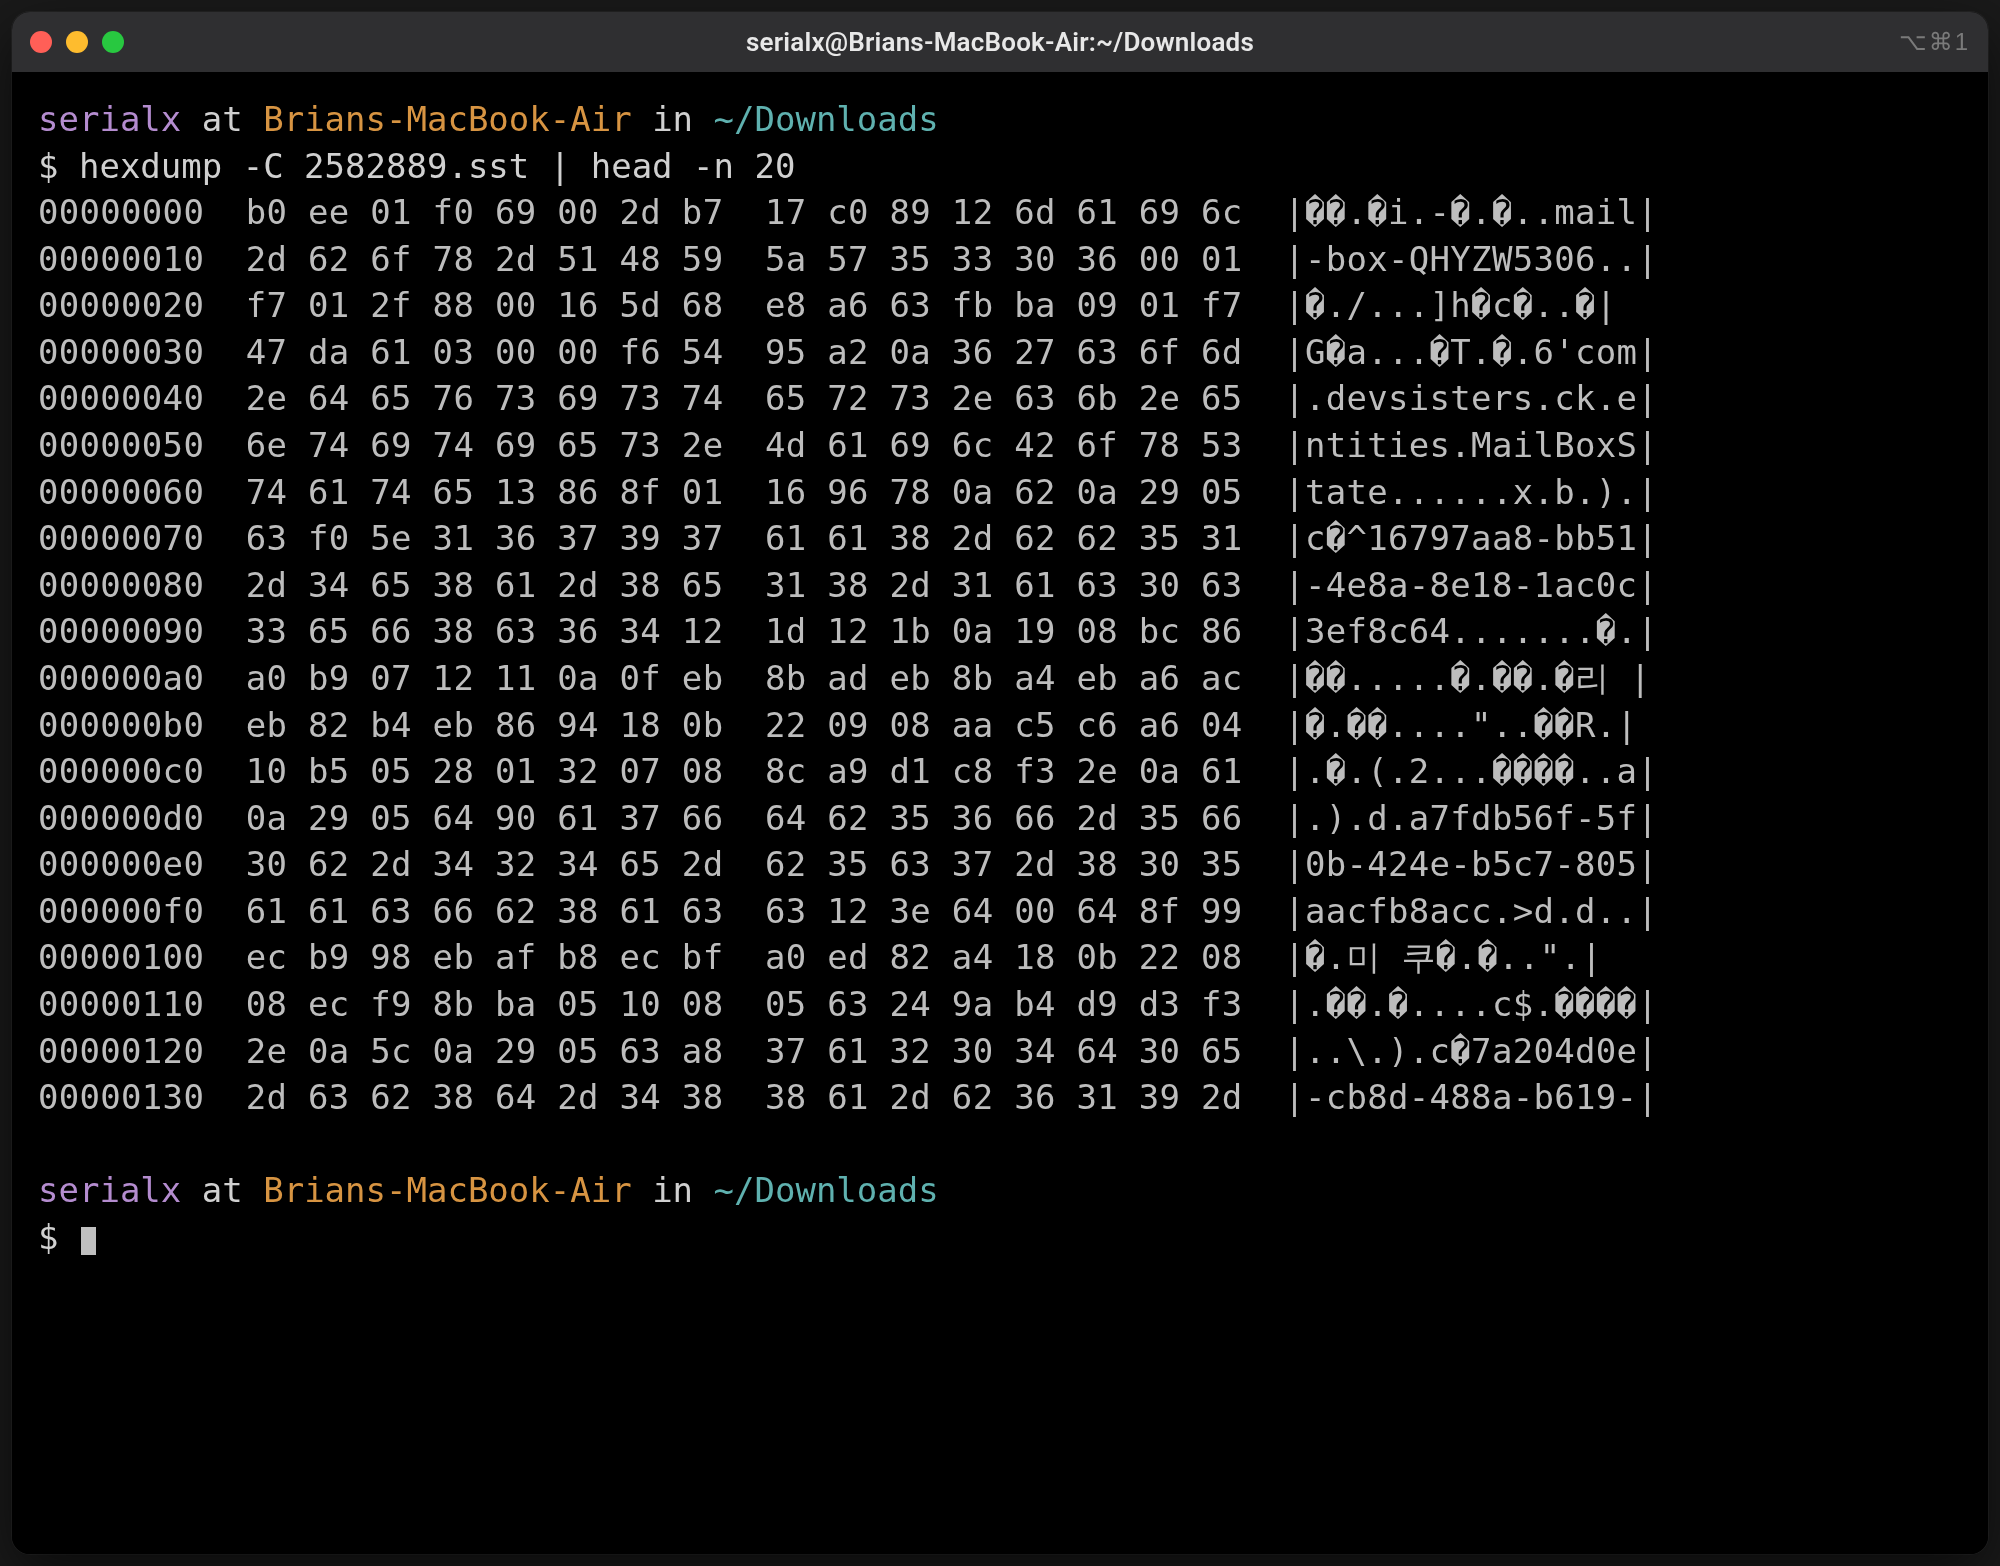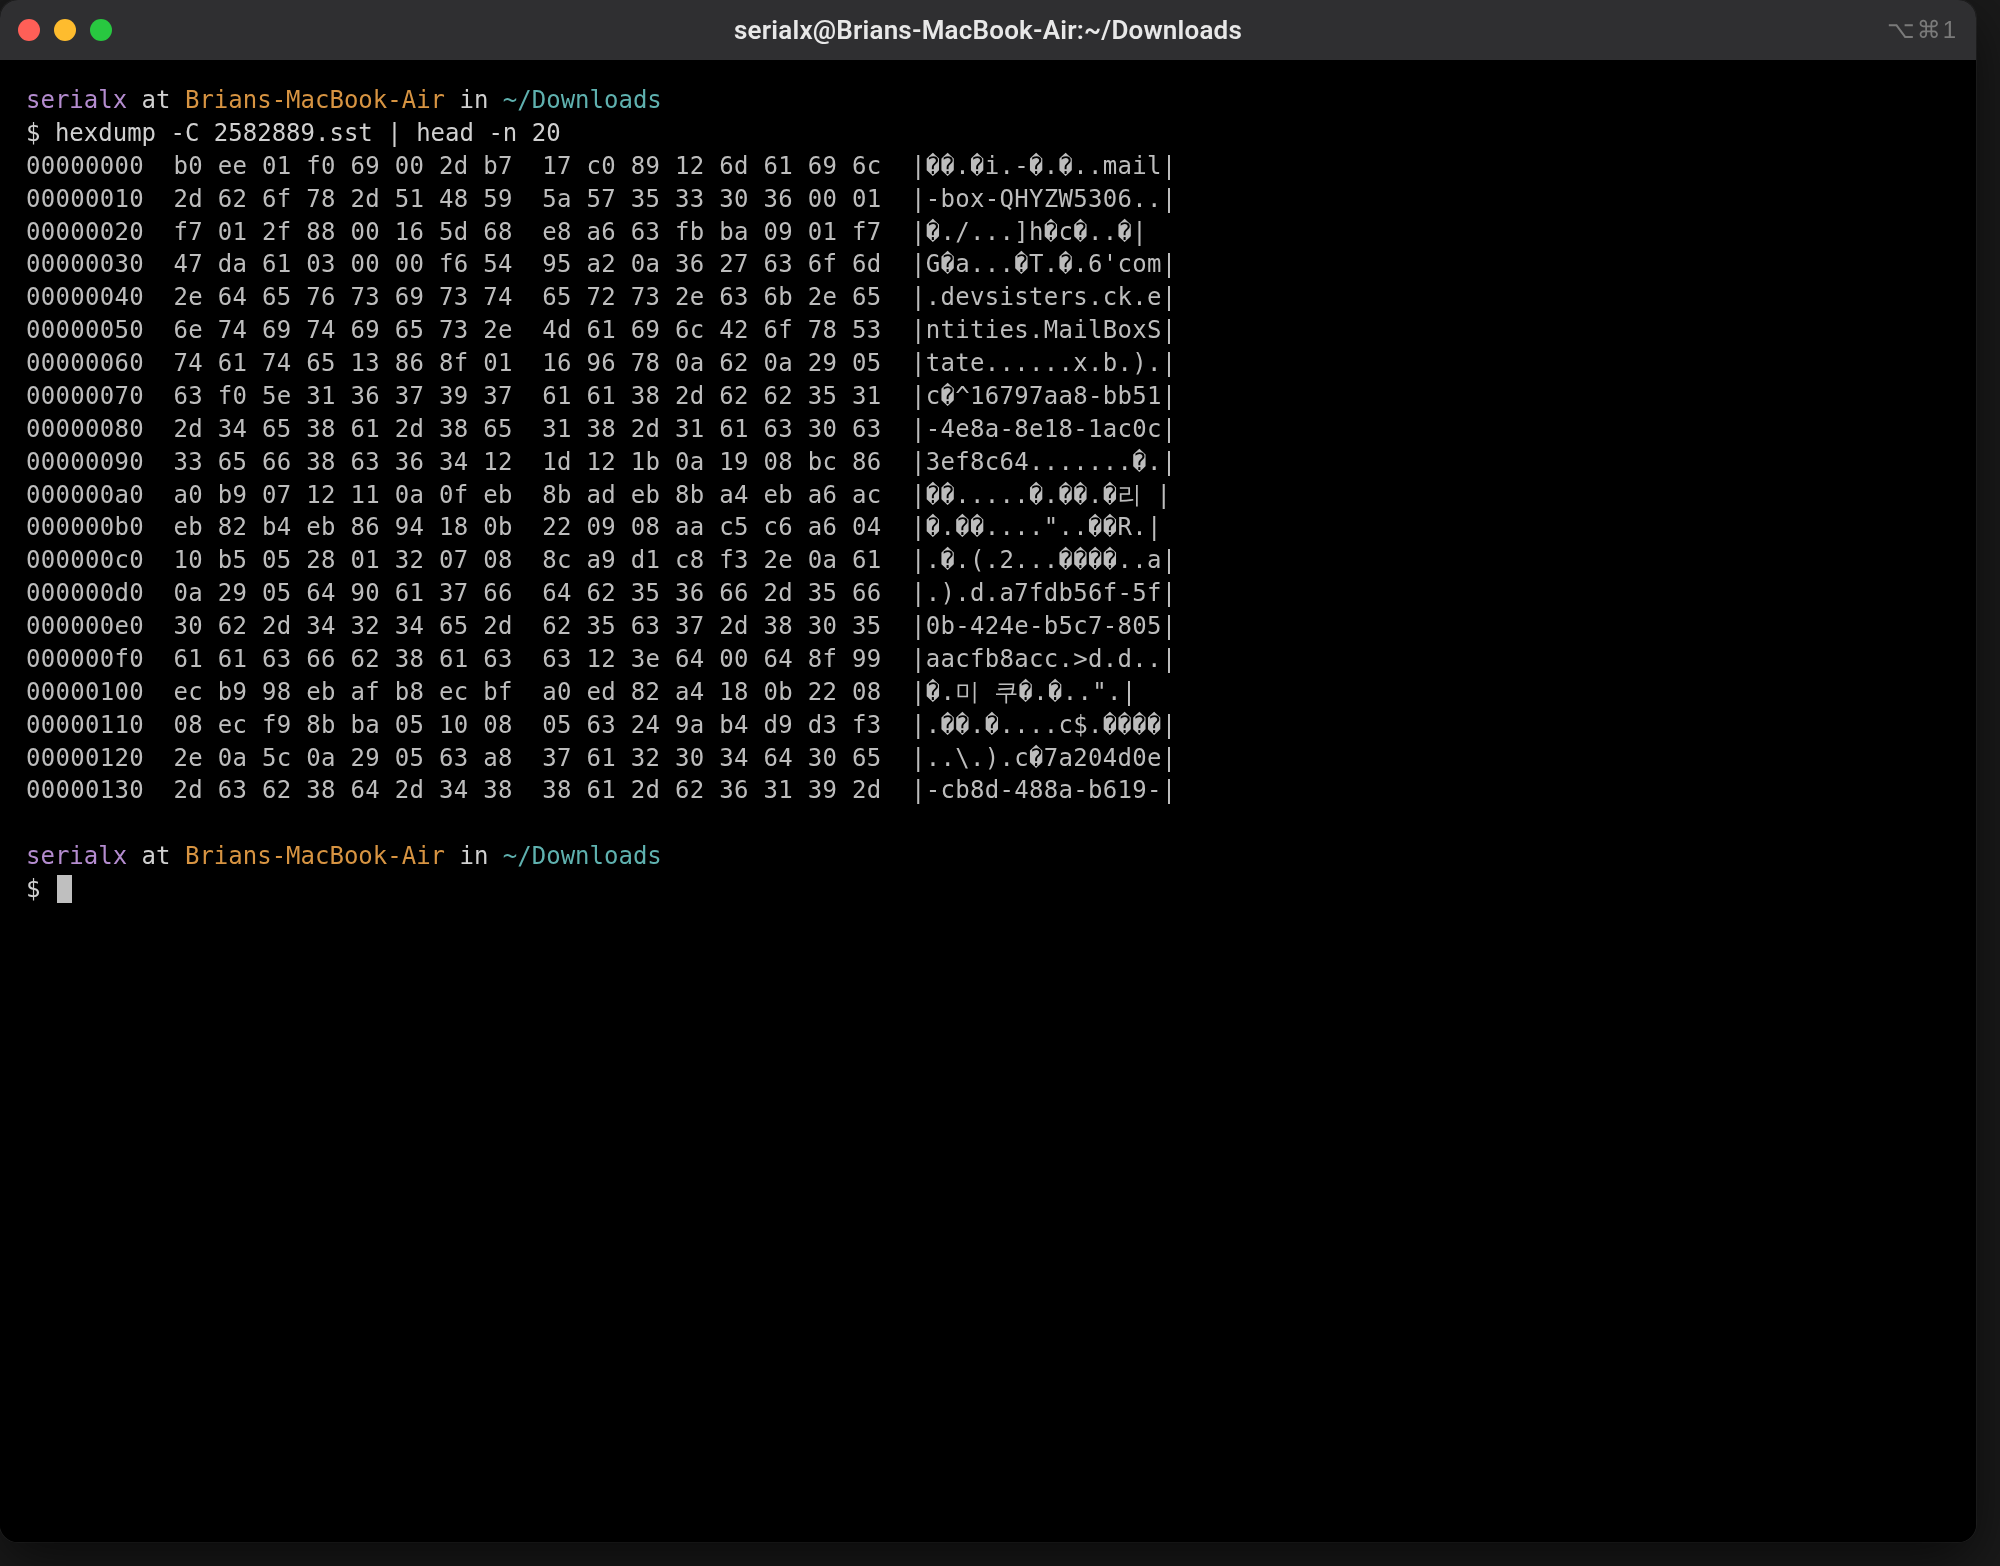--- a/index.html
+++ b/index.html
@@ -6,21 +6,21 @@
     margin: 0;
     padding: 0;
     background: #1a1a1a;
     width: 2000px;
     height: 1566px;
     overflow: hidden;
   }
   .window {
     width: 1976px;
     height: 1542px;
-    margin: 0;
+    margin: 12px;
     background: #000000;
     border-radius: 18px;
     box-shadow: 0 20px 60px rgba(0,0,0,0.6), 0 0 0 1px rgba(255,255,255,0.05);
     overflow: hidden;
     display: flex;
     flex-direction: column;
     font-family: "Menlo", "Consolas", "DejaVu Sans Mono", monospace;
   }
   .titlebar {
     height: 60px;
@@ -61,21 +61,21 @@
     color: #7a7a7a;
     font-size: 24px;
     font-family: -apple-system, BlinkMacSystemFont, sans-serif;
     letter-spacing: 2px;
   }
   .body {
     flex: 1;
     background: #000000;
     padding: 24px 26px 30px 26px;
     color: #dcdcdc;
-    font-size: 24px;
+    font-size: 34px;
     line-height: 1.37;
     white-space: pre;
     overflow: hidden;
     font-variant-ligatures: none;
   }
   .user { color: #b48ccf; }
   .host { color: #d79442; }
   .path { color: #5fb1af; }
   .at-in { color: #d0d0d0; }
   .dollar { color: #d0d0d0; }

